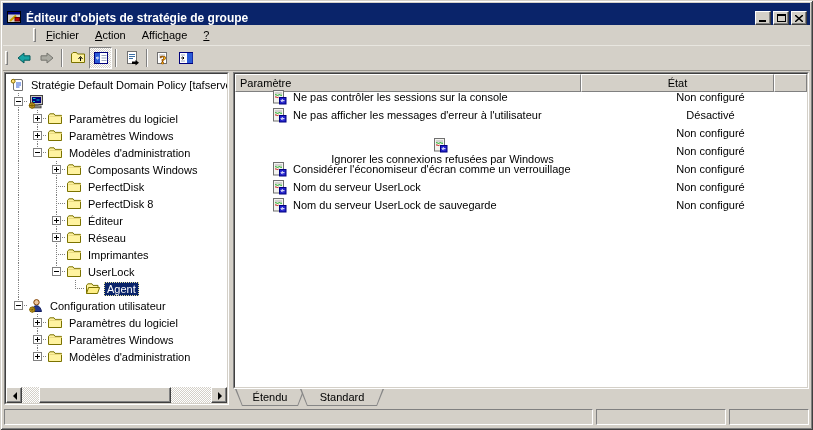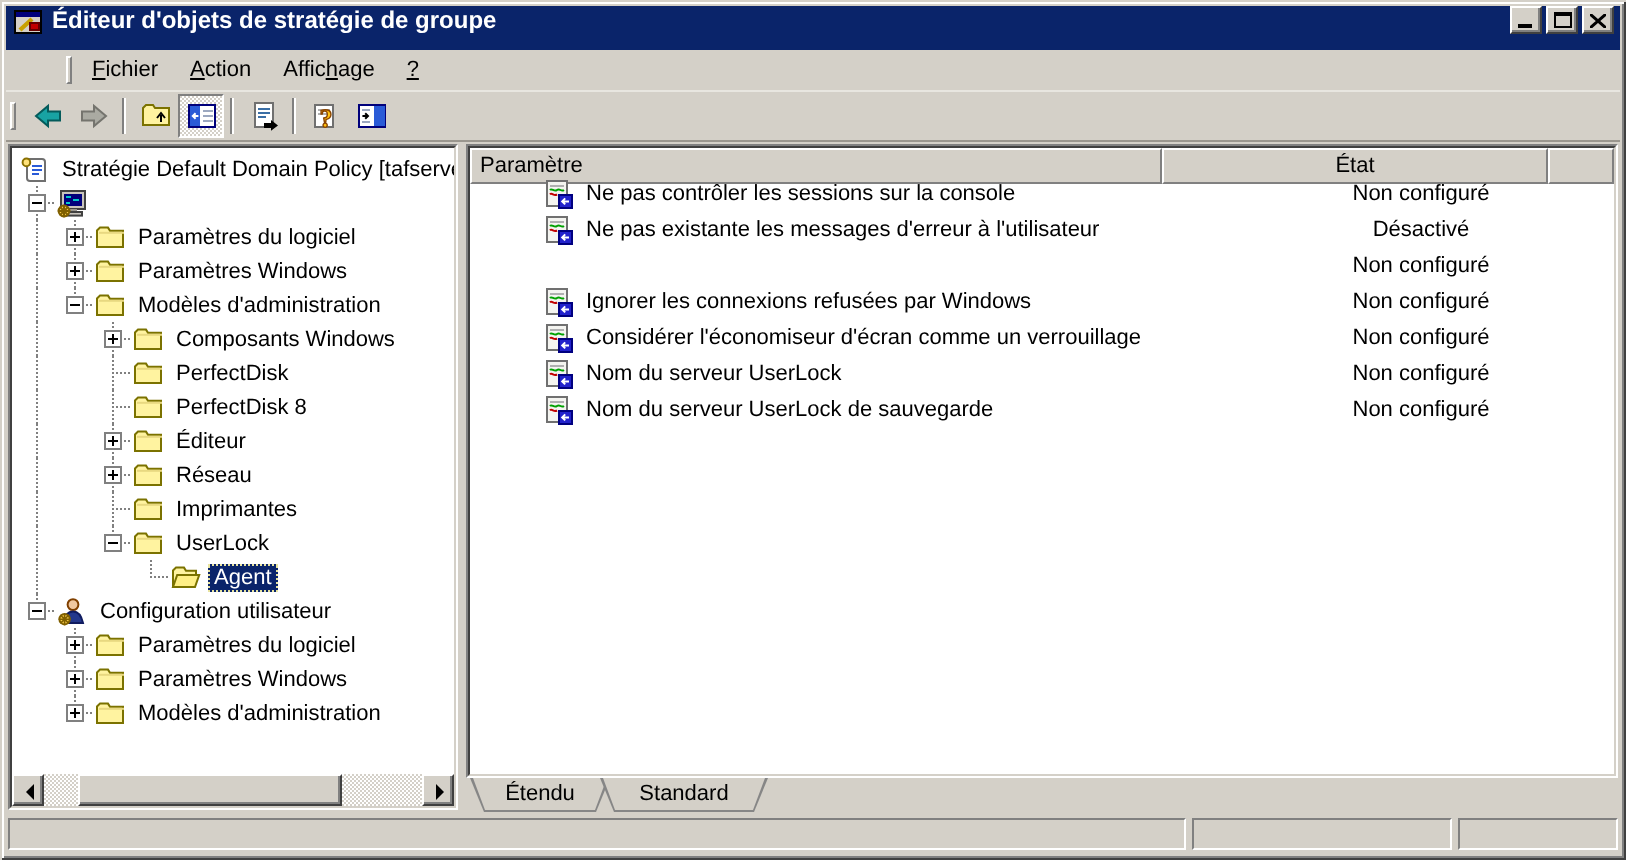--- a/index.html
+++ b/index.html
@@ -6,21 +6,21 @@
   *{box-sizing:border-box;}
   .window{
     position:relative;width:813px;height:430px;background:#D4D0C8;
     font-family:"Liberation Sans","DejaVu Sans",sans-serif;font-size:11px;color:#000;
     box-shadow:inset 1px 1px 0 #D4D0C8, inset -1px -1px 0 #404040,
                inset 2px 2px 0 #FFFFFF, inset -2px -2px 0 #808080;
     overflow:hidden;
   }
   
   .titlebar{position:absolute;left:3px;top:3px;right:3px;height:22px;background:#0A246A;
-    display:flex;align-items:flex-start;padding:0 3px;}
+    display:flex;align-items:flex-end;padding:0 3px;}
   .title-icon{width:16px;height:16px;flex:0 0 16px;display:inline-block;}
   .title-text{color:#fff;font-weight:bold;font-size:12px;margin-left:4px;white-space:nowrap;
     overflow:hidden;flex:1 1 auto;}
   .tb-btn{width:16px;height:14px;background:#D4D0C8;margin-left:2px;flex:0 0 16px;
     border:1px solid;border-color:#FFFFFF #404040 #404040 #FFFFFF;
     box-shadow:inset -1px -1px 0 #808080;
     display:flex;align-items:center;justify-content:center;position:relative;}
   .glyph-min{position:absolute;left:3px;bottom:2px;width:7px;height:2px;background:#000;}
   .glyph-max{width:9px;height:8px;border:1px solid #000;border-top-width:2px;}
   
@@ -569,87 +569,87 @@
               <span class="row-icon">
                 <svg width="16" height="16" viewBox="0 0 16 16">
                   <rect x="2.5" y="1.5" width="10" height="12.5" fill="#F4F4F0" stroke="#707070"></rect>
                   <path d="M4 4 h7" stroke="#B0B0B0"></path>
                   <path d="M4 6 c1 -1.2 2 1.2 3.5 0 s2 1.2 3.5 0" stroke="#00A000" fill="none"></path>
                   <path d="M4 8.2 c1 -1.2 2 1.2 3.5 0" stroke="#C00000" fill="none"></path>
                   <rect x="8.5" y="8.5" width="6.5" height="6.5" fill="#2222CC" stroke="#000080"></rect>
                   <path d="M13.5 11.7 h-3 M11.6 10.2 l-1.5 1.5 1.5 1.5" stroke="#fff" fill="none"></path>
                 </svg>
               </span>
-              <span>Ne pas existante les messages d'erreur à l'utilisateur</span>
+              <span>Ne pas afficher les messages d'erreur à l'utilisateur</span>
             </span>
             <span class="cell-state" style="width: 193px;">Désactivé</span>
           </div>
           <div class="list-row">
+            <span class="cell-state" style="width: 193px;">Non configuré</span>
+          </div>
+          <div class="list-row">
+            <span class="cell-param" style="width: 346px; flex-direction: column;">
+              <span class="row-icon">
+                <svg width="16" height="16" viewBox="0 0 16 16">
+                  <rect x="2.5" y="1.5" width="10" height="12.5" fill="#F4F4F0" stroke="#707070"></rect>
+                  <path d="M4 4 h7" stroke="#B0B0B0"></path>
+                  <path d="M4 6 c1 -1.2 2 1.2 3.5 0 s2 1.2 3.5 0" stroke="#00A000" fill="none"></path>
+                  <path d="M4 8.2 c1 -1.2 2 1.2 3.5 0" stroke="#C00000" fill="none"></path>
+                  <rect x="8.5" y="8.5" width="6.5" height="6.5" fill="#2222CC" stroke="#000080"></rect>
+                  <path d="M13.5 11.7 h-3 M11.6 10.2 l-1.5 1.5 1.5 1.5" stroke="#fff" fill="none"></path>
+                </svg>
+              </span>
+              <span>Ignorer les connexions refusées par Windows</span>
+            </span>
             <span class="cell-state" style="width: 193px;">Non configuré</span>
           </div>
           <div class="list-row">
             <span class="cell-param" style="width: 346px;">
               <span class="row-icon">
                 <svg width="16" height="16" viewBox="0 0 16 16">
                   <rect x="2.5" y="1.5" width="10" height="12.5" fill="#F4F4F0" stroke="#707070"></rect>
                   <path d="M4 4 h7" stroke="#B0B0B0"></path>
                   <path d="M4 6 c1 -1.2 2 1.2 3.5 0 s2 1.2 3.5 0" stroke="#00A000" fill="none"></path>
                   <path d="M4 8.2 c1 -1.2 2 1.2 3.5 0" stroke="#C00000" fill="none"></path>
                   <rect x="8.5" y="8.5" width="6.5" height="6.5" fill="#2222CC" stroke="#000080"></rect>
                   <path d="M13.5 11.7 h-3 M11.6 10.2 l-1.5 1.5 1.5 1.5" stroke="#fff" fill="none"></path>
                 </svg>
               </span>
-              <span>Ignorer les connexions refusées par Windows</span>
+              <span>Considérer l'économiseur d'écran comme un verrouillage</span>
             </span>
             <span class="cell-state" style="width: 193px;">Non configuré</span>
           </div>
           <div class="list-row">
             <span class="cell-param" style="width: 346px;">
               <span class="row-icon">
                 <svg width="16" height="16" viewBox="0 0 16 16">
                   <rect x="2.5" y="1.5" width="10" height="12.5" fill="#F4F4F0" stroke="#707070"></rect>
                   <path d="M4 4 h7" stroke="#B0B0B0"></path>
                   <path d="M4 6 c1 -1.2 2 1.2 3.5 0 s2 1.2 3.5 0" stroke="#00A000" fill="none"></path>
                   <path d="M4 8.2 c1 -1.2 2 1.2 3.5 0" stroke="#C00000" fill="none"></path>
                   <rect x="8.5" y="8.5" width="6.5" height="6.5" fill="#2222CC" stroke="#000080"></rect>
                   <path d="M13.5 11.7 h-3 M11.6 10.2 l-1.5 1.5 1.5 1.5" stroke="#fff" fill="none"></path>
                 </svg>
               </span>
-              <span>Considérer l'économiseur d'écran comme un verrouillage</span>
+              <span>Nom du serveur UserLock</span>
             </span>
             <span class="cell-state" style="width: 193px;">Non configuré</span>
           </div>
           <div class="list-row">
             <span class="cell-param" style="width: 346px;">
               <span class="row-icon">
                 <svg width="16" height="16" viewBox="0 0 16 16">
                   <rect x="2.5" y="1.5" width="10" height="12.5" fill="#F4F4F0" stroke="#707070"></rect>
                   <path d="M4 4 h7" stroke="#B0B0B0"></path>
                   <path d="M4 6 c1 -1.2 2 1.2 3.5 0 s2 1.2 3.5 0" stroke="#00A000" fill="none"></path>
                   <path d="M4 8.2 c1 -1.2 2 1.2 3.5 0" stroke="#C00000" fill="none"></path>
                   <rect x="8.5" y="8.5" width="6.5" height="6.5" fill="#2222CC" stroke="#000080"></rect>
                   <path d="M13.5 11.7 h-3 M11.6 10.2 l-1.5 1.5 1.5 1.5" stroke="#fff" fill="none"></path>
                 </svg>
               </span>
-              <span>Nom du serveur UserLock</span>
-            </span>
-            <span class="cell-state" style="width: 193px;">Non configuré</span>
-          </div>
-          <div class="list-row">
-            <span class="cell-param" style="width: 346px;">
-              <span class="row-icon">
-                <svg width="16" height="16" viewBox="0 0 16 16">
-                  <rect x="2.5" y="1.5" width="10" height="12.5" fill="#F4F4F0" stroke="#707070"></rect>
-                  <path d="M4 4 h7" stroke="#B0B0B0"></path>
-                  <path d="M4 6 c1 -1.2 2 1.2 3.5 0 s2 1.2 3.5 0" stroke="#00A000" fill="none"></path>
-                  <path d="M4 8.2 c1 -1.2 2 1.2 3.5 0" stroke="#C00000" fill="none"></path>
-                  <rect x="8.5" y="8.5" width="6.5" height="6.5" fill="#2222CC" stroke="#000080"></rect>
-                  <path d="M13.5 11.7 h-3 M11.6 10.2 l-1.5 1.5 1.5 1.5" stroke="#fff" fill="none"></path>
-                </svg>
-              </span>
               <span>Nom du serveur UserLock de sauvegarde</span>
             </span>
             <span class="cell-state" style="width: 193px;">Non configuré</span>
           </div>
         </div>
     </div>
   </div>
 
   <div class="tabstrip" id="tabstrip">
       <span class="tab" style="width: 70px;">

